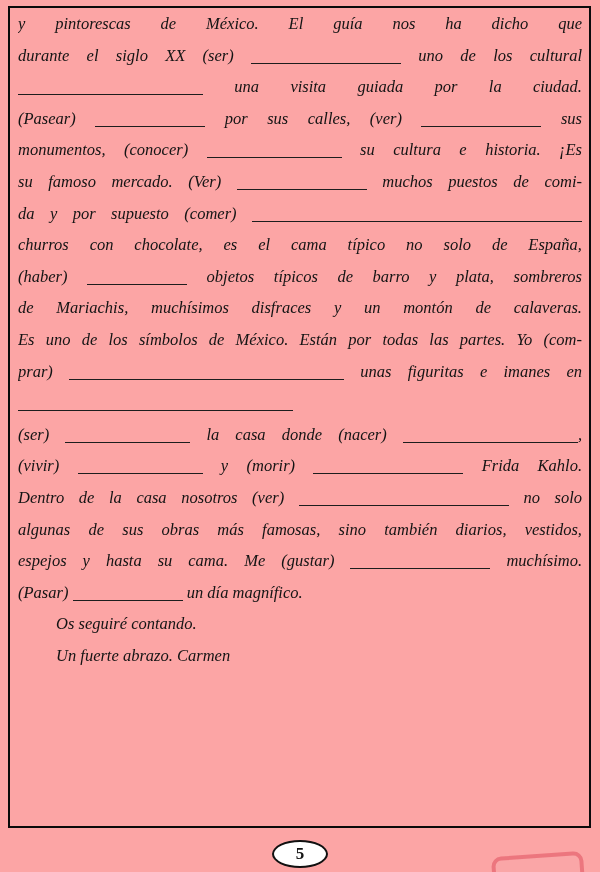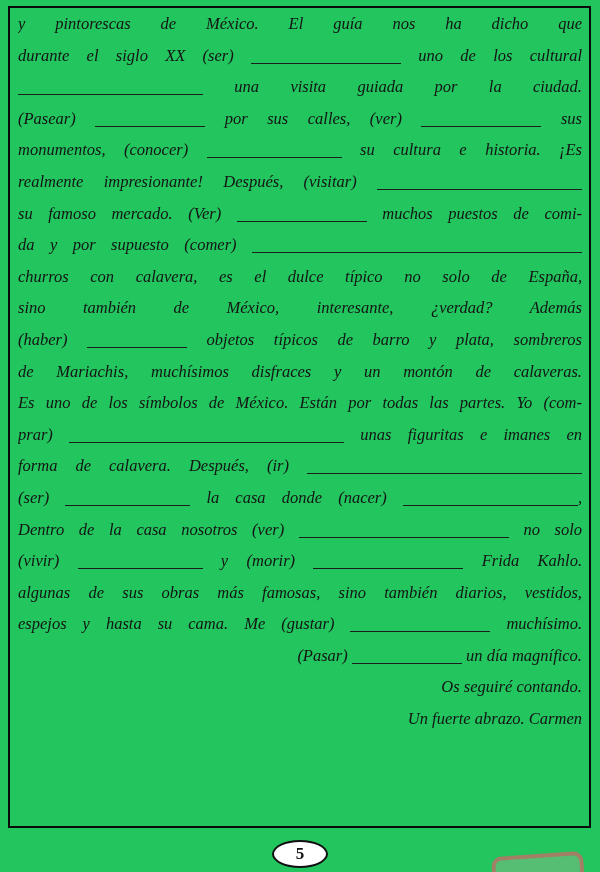--- a/index.html
+++ b/index.html
@@ -11,21 +11,21 @@
     width: 600px;
     height: 872px;
     position: relative;
     overflow: hidden;
     font-family: "Liberation Serif", serif;
     color: #141414;
   }
   .page {
     position: absolute;
     inset: 0;
-    background: #22c55e;
+    background: #fca5a5;
   }
   .frame {
     position: absolute;
     left: 8px;
     top: 6px;
     width: 583px;
     height: 822px;
     border: 2px solid #0a0a0a;
     box-sizing: border-box;
   }
@@ -41,21 +41,21 @@
   .line {
     height: 31.6px;
     line-height: 31.6px;
     overflow: hidden;
   }
   .line.justify {
     text-align: justify;
     text-align-last: justify;
   }
   .line.left {
-    text-align: right;
+    text-align: left;
   }
   .line.indent {
     padding-left: 38px;
     font-family: Liberation Serif, serif;
   }
   .blank {
     display: inline-block;
     height: 0;
     border-bottom: 1.6px solid #1d1d1d;
     vertical-align: -3px;
@@ -93,33 +93,31 @@
 <body>
 
 <div class="page">
   <div class="frame"></div>
   <div class="letter-body">
       <div class="line justify"><span>y pintorescas de México. El guía nos ha dicho que</span></div>
       <div class="line justify"><span>durante el siglo XX (ser)</span> <span class="blank" style="width: 150px;"></span> <span>uno de los cultural</span></div>
       <div class="line justify"><span class="blank" style="width: 185px;"></span> <span>una visita guiada por la ciudad.</span></div>
       <div class="line justify"><span>(Pasear)</span> <span class="blank" style="width: 110px;"></span> <span>por sus calles, (ver)</span> <span class="blank" style="width: 120px;"></span> <span>sus</span></div>
       <div class="line justify"><span>monumentos, (conocer)</span> <span class="blank" style="width: 135px;"></span> <span>su cultura e historia. ¡Es</span></div>
-      <div class="line justify"><span>realmente impresionante! Después, (visitar)</span> <span class="blank" style="width: 205px;"></span></div>
       <div class="line justify"><span>su famoso mercado. (Ver)</span> <span class="blank" style="width: 130px;"></span> <span>muchos puestos de comi-</span></div>
       <div class="line justify"><span>da y por supuesto (comer)</span> <span class="blank" style="width: 330px;"></span></div>
-      <div class="line justify"><span>churros con calavera, es el dulce típico no solo de España,</span></div>
-      <div class="line justify"><span>sino también de México, interesante, ¿verdad? Además</span></div>
+      <div class="line justify"><span>churros con chocolate, es el cama típico no solo de España,</span></div>
       <div class="line justify"><span>(haber)</span> <span class="blank" style="width: 100px;"></span> <span>objetos típicos de barro y plata, sombreros</span></div>
       <div class="line justify"><span>de Mariachis, muchísimos disfraces y un montón de calaveras.</span></div>
       <div class="line justify"><span>Es uno de los símbolos de México. Están por todas las partes. Yo (com-</span></div>
       <div class="line justify"><span>prar)</span> <span class="blank" style="width: 275px;"></span> <span>unas figuritas e imanes en</span></div>
-      <div class="line justify"><span>forma de calavera. Después, (ir)</span> <span class="blank" style="width: 275px;"></span></div>
+      <div class="line justify"> <span class="blank" style="width: 275px;"></span></div>
       <div class="line justify"><span>(ser)</span> <span class="blank" style="width: 125px;"></span> <span>la casa donde (nacer)</span> <span class="blank" style="width: 175px;"></span><span>,</span></div>
+      <div class="line justify"><span>(vivir)</span> <span class="blank" style="width: 125px;"></span> <span>y (morir)</span> <span class="blank" style="width: 150px;"></span> <span>Frida Kahlo.</span></div>
       <div class="line justify"><span>Dentro de la casa nosotros (ver)</span> <span class="blank" style="width: 210px;"></span> <span>no solo</span></div>
-      <div class="line justify"><span>(vivir)</span> <span class="blank" style="width: 125px;"></span> <span>y (morir)</span> <span class="blank" style="width: 150px;"></span> <span>Frida Kahlo.</span></div>
       <div class="line justify"><span>algunas de sus obras más famosas, sino también diarios, vestidos,</span></div>
       <div class="line justify"><span>espejos y hasta su cama. Me (gustar)</span> <span class="blank" style="width: 140px;"></span> <span>muchísimo.</span></div>
       <div class="line left"><span>(Pasar)</span> <span class="blank" style="width: 110px;"></span> <span>un día magnífico.</span></div>
       <div class="line left indent"><span>Os seguiré contando.</span></div>
       <div class="line left indent"><span>Un fuerte abrazo. Carmen</span></div>
     </div>
   <div class="page-number-badge">
     <span>5</span>
   </div>
   <div class="red-corner-mark"></div>

